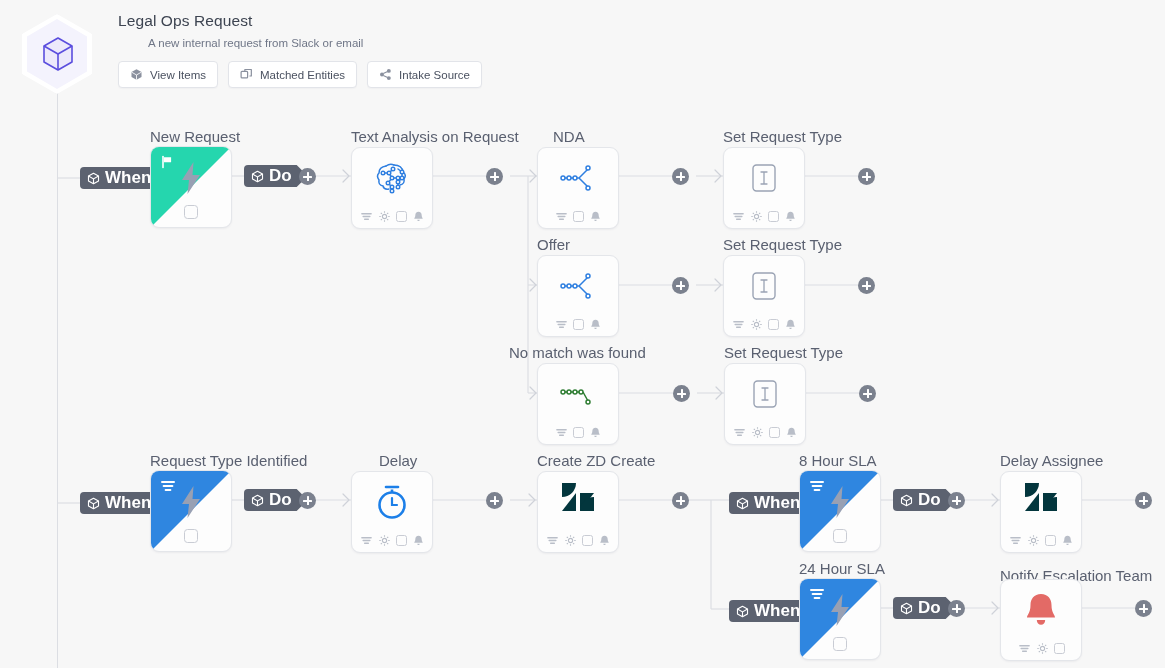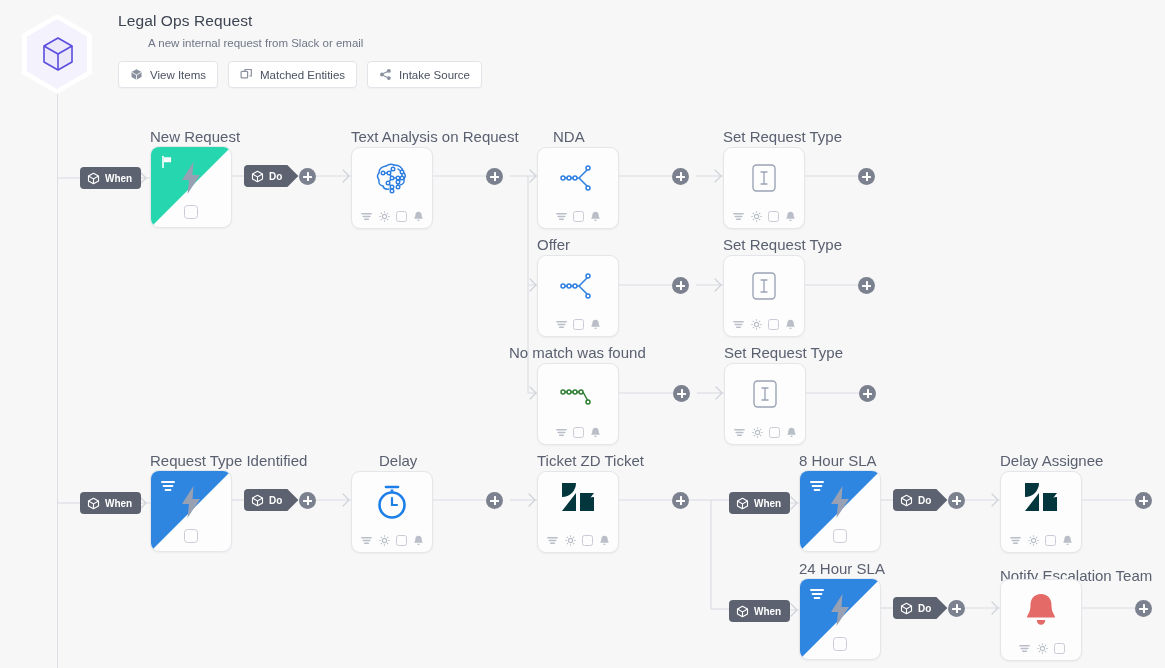--- a/index.html
+++ b/index.html
@@ -97,21 +97,21 @@
 
   
   .pill {
     position: absolute;
     height: 22px;
     background: #5c6270;
     display: flex;
     align-items: center;
     gap: 5px;
     color: #fff;
-    font-size: 10px;
+    font-size: 17px;
     font-weight: bold;
     cursor: pointer;
   }
   .pill.when {
     border-radius: 4px;
     padding: 0 9px 0 7px;
   }
   .pill.do {
     padding: 0 16px 0 7px;
     border-radius: 4px 0 0 4px;
@@ -680,21 +680,21 @@
         </svg>
       <div class="fbox"></div>
       <svg width="13" height="13" viewBox="0 0 14 14">
           <path d="M7 1.8 c-2.2 0 -3.4 1.6 -3.4 3.6 c0 2.6 -1.2 3.2 -1.2 4 h9.2 c0 -.8 -1.2 -1.4 -1.2 -4 c0 -2 -1.2 -3.6 -3.4 -3.6 z" fill="#b9bec8"></path>
           <path d="M5.7 10.4 h2.6 c0 .9 -.6 1.5 -1.3 1.5 s-1.3 -.6 -1.3 -1.5 z" fill="#b9bec8"></path>
         </svg>
     </div>
   </div>
   <div class="plus" style="left:486px; top:492px;"></div>
 
-  <div class="node-label" style="left:537px; top:452px;">Ticket ZD Ticket</div>
+  <div class="node-label" style="left:537px; top:452px;">Create ZD Create</div>
   <div class="card" style="left:537px; top:471px;">
     <div class="glyph">
       <svg width="38" height="38" viewBox="0 0 38 38">
         <path d="M17 10 V28 L3 28 Z" fill="#03363d"></path>
         <path d="M17 10 a14 14 0 0 1 -14 14 V10 Z" fill="#03363d" transform="translate(0,-10) scale(1,1)"></path>
         <path d="M21 28 V10 L35 10 Z" fill="#03363d"></path>
         <path d="M21 28 a14 14 0 0 1 14 -14 v14 Z" fill="#03363d"></path>
       </svg>
     </div>
     <div class="footer">

